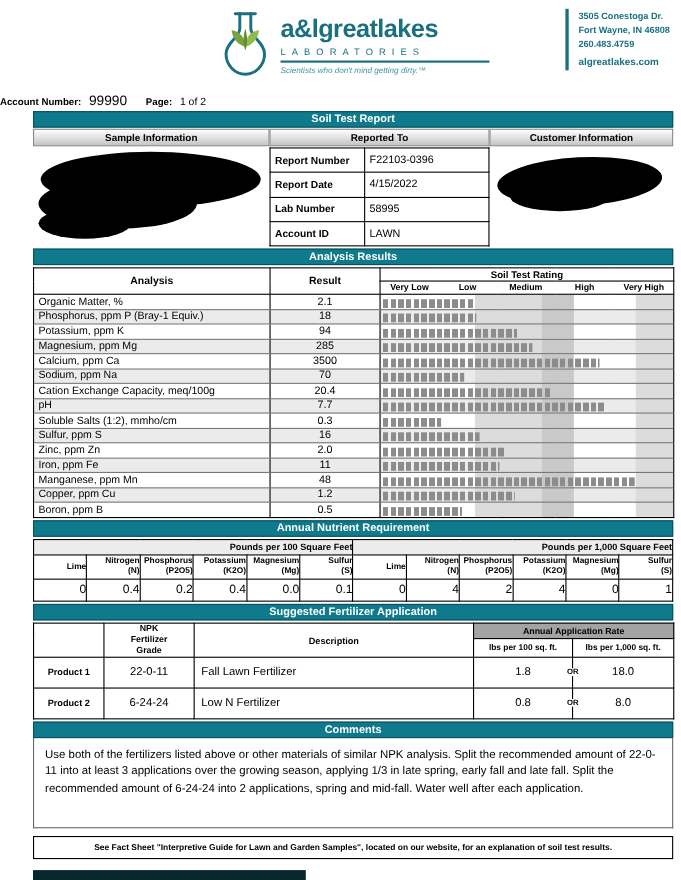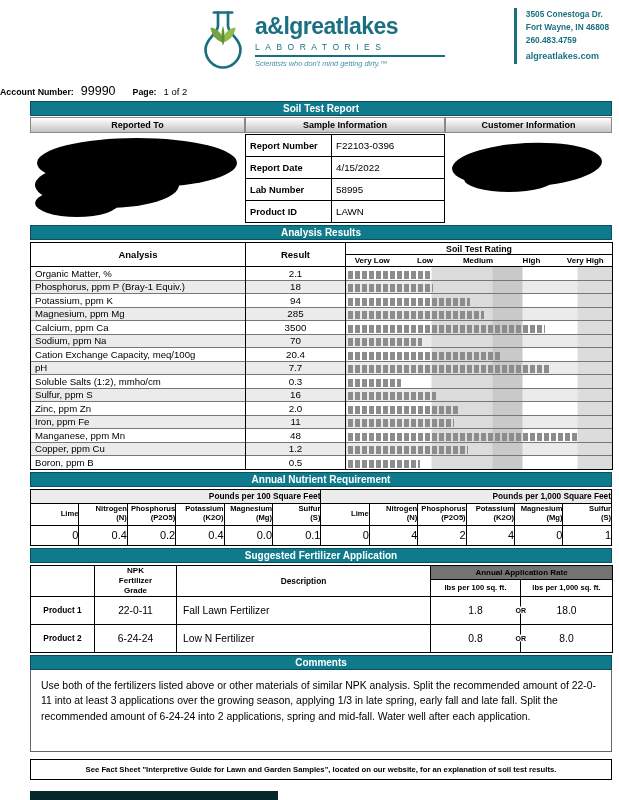--- a/index.html
+++ b/index.html
@@ -61,21 +61,21 @@
   .grp { font-size: 8.3px; font-weight: 700; background: #ececec; height: 14px; }
   .anr-col { font-size: 7.6px; font-weight: 700; white-space: pre-line; height: 22px; line-height: 1.15; }
   .anr-val { font-size: 11px; height: 20px; }
 
   
   .fert-table { border-collapse: collapse; width: 582px; margin-top: 2px; table-layout: fixed; }
   .fert-table th, .fert-table td { border: 1px solid #000; vertical-align: middle; }
   .f-blank { background: #fff; }
   .f-grade { font-size: 8px; font-weight: 700; white-space: pre-line; text-align: center; line-height: 1.25; }
   .f-desc { font-size: 8.3px; font-weight: 700; text-align: center; }
-  .f-rate { font-size: 8px; font-weight: 700; text-align: center; background: #737373; height: 14px; }
+  .f-rate { font-size: 8px; font-weight: 700; text-align: center; background: #a3a3a3; height: 14px; }
   .f-sub { font-size: 7.6px; font-weight: 700; text-align: center; height: 15px; }
   .fert-table tbody td { height: 28px; }
   .f-plabel { font-size: 8.3px; font-weight: 700; text-align: center; }
   .f-gradeval { font-size: 10.3px; text-align: center; }
   .f-descval { font-size: 10.3px; padding-left: 6px; }
   .f-r1 { font-size: 10.3px; text-align: center; position: relative; }
   .f-r2 { font-size: 10.3px; text-align: center; }
   .or { position: absolute; right: -7px; top: 50%; transform: translateY(-50%); font-size: 7px; font-weight: 700; background: #fff; padding: 0 1px; z-index: 1; }
 
   
@@ -117,22 +117,22 @@
     <span class="acct-num">99990</span>
     <span class="page-lbl">Page:</span>
     <span class="page-val">1 of 2</span>
   </div>
 
   <div class="content">
 
     <div class="bar">Soil Test Report</div>
 
     <div class="info-headers">
+      <div class="info-header">Sample Information</div>
       <div class="info-header">Reported To</div>
-      <div class="info-header">Sample Information</div>
       <div class="info-header">Customer Information</div>
     </div>
 
     <div class="info-body">
       <div class="blob-left">
         <svg width="210" height="82" viewBox="0 0 210 82">
           <ellipse cx="105" cy="26" rx="100" ry="25" fill="#000"></ellipse>
           <ellipse cx="75" cy="48" rx="72" ry="23" fill="#000"></ellipse>
           <ellipse cx="45" cy="66" rx="42" ry="14" fill="#000"></ellipse>
         </svg>
@@ -145,21 +145,21 @@
             </tr>
             <tr>
               <td class="lbl">Report Date</td>
               <td class="val">4/15/2022</td>
             </tr>
             <tr>
               <td class="lbl">Lab Number</td>
               <td class="val">58995</td>
             </tr>
             <tr>
-              <td class="lbl">Product ID</td>
+              <td class="lbl">Account ID</td>
               <td class="val">LAWN</td>
             </tr>
           </tbody>
       </table>
       <div class="blob-right">
         <svg width="160" height="56" viewBox="0 0 160 56">
           <ellipse cx="78" cy="26" rx="75" ry="22" transform="rotate(-3 78 26)" fill="#000"></ellipse>
           <ellipse cx="60" cy="40" rx="45" ry="13" fill="#000"></ellipse>
         </svg>
       </div>

